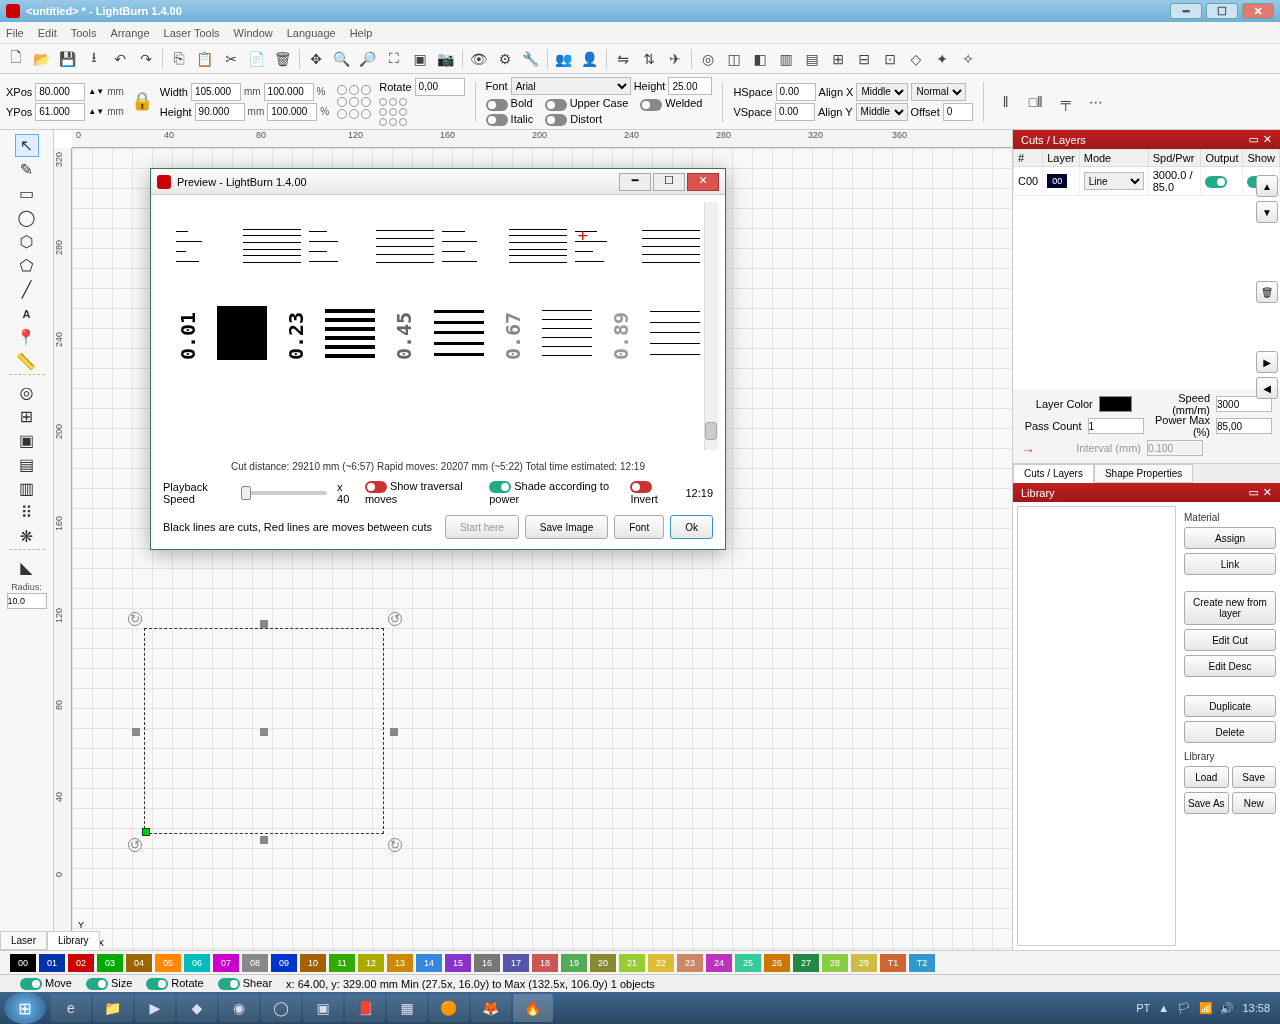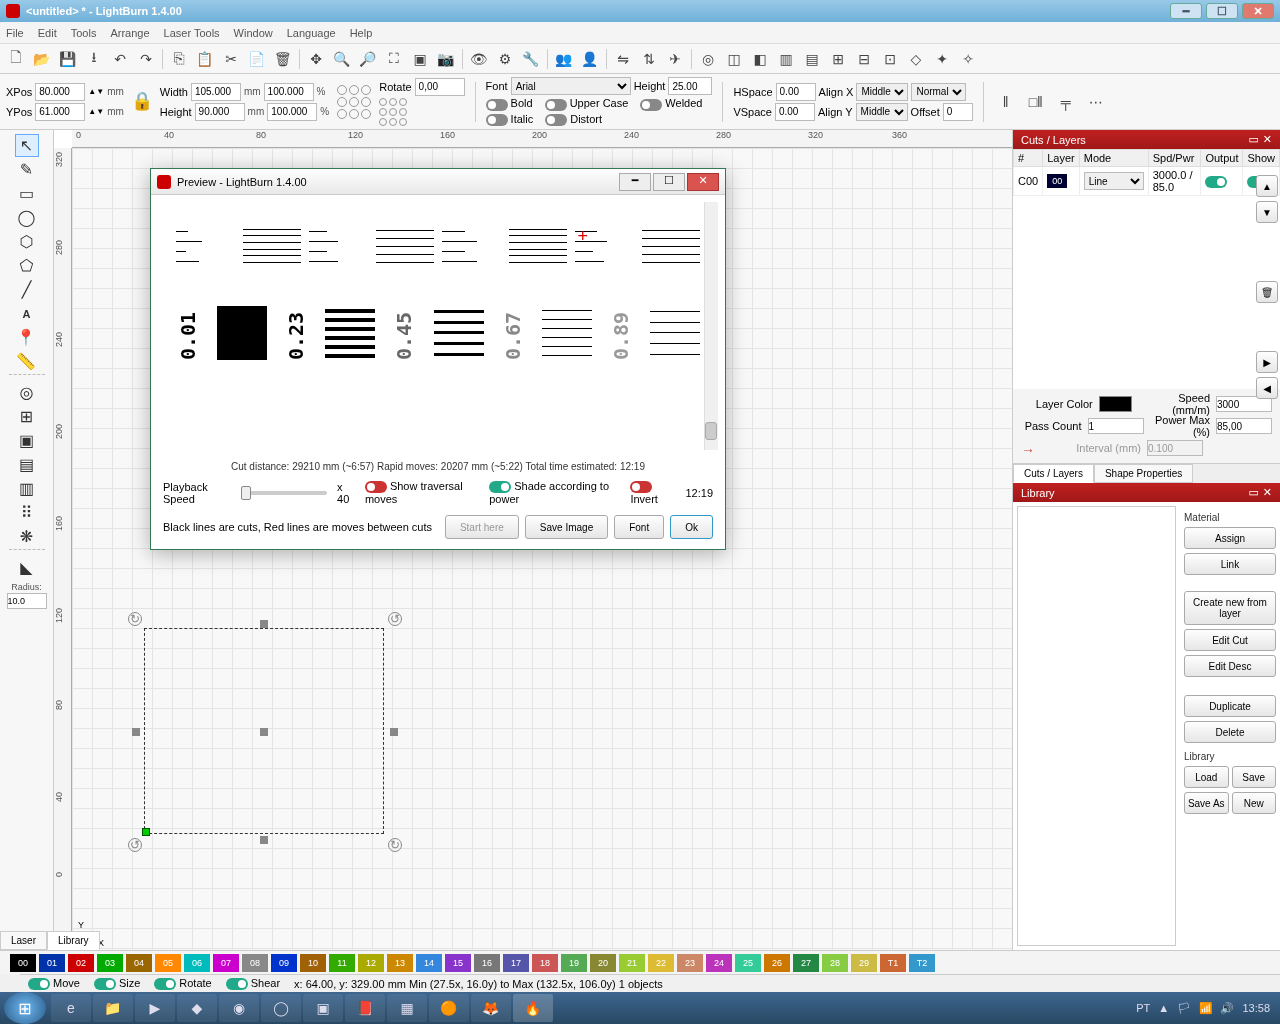--- a/index.html
+++ b/index.html
@@ -103,21 +103,21 @@
 .dlg-foot .btn { padding:0 14px; height:24px; }
 .dlg-foot .btn.primary { border:1px solid #39c; }
 .slider { width:100px; height:4px; background:#ccc; position:relative; border-radius:2px; }
 .slider .sh { position:absolute; width:10px; height:14px; background:#eee; border:1px solid #888; top:-5px; left:0; border-radius:2px; }
 
 
 .palette { position:absolute; bottom:26px; left:0; right:0; height:24px; background:#f4f4f4; border-top:1px solid #ccc; display:flex; align-items:center; padding:0 10px; gap:3px; }
 .cswatch { width:26px; height:18px; color:#fff; font-size:9px; text-align:center; line-height:18px; cursor:pointer; }
 
 
-.statusbar { position:absolute; bottom:0; left:0; right:0; height:26px; background:#f0f0f0; border-top:1px solid #ccc; display:flex; align-items:center; padding:0 8px; font-size:10px; gap:14px;margin-left:20px; }
+.statusbar { position:absolute; bottom:0; left:0; right:0; height:26px; background:#f0f0f0; border-top:1px solid #ccc; display:flex; align-items:center; padding:0 20px; font-size:10px; gap:14px; }
 
 .win-taskbar { position:absolute; bottom:0; left:0; right:0; height:32px; background:linear-gradient(#3e668f,#284864); display:flex; align-items:center; z-index:5; }
 .start { width:42px; height:32px; background:radial-gradient(circle,#6fb8f0,#2a5c8a); border-radius:50%; margin:0 4px; display:flex; align-items:center; justify-content:center; color:#fff; font-size:16px;}
 .tb-icon { width:40px; height:28px; margin:0 1px; background:rgba(255,255,255,.08); display:flex; align-items:center; justify-content:center; color:#dde; font-size:14px; border-radius:2px; }
 .tray { margin-left:auto; display:flex; align-items:center; gap:8px; color:#dde; padding-right:10px; font-size:10px; }
 
 
 .palette { bottom:50px; }
 .statusbar { bottom:32px; height:18px; }
 .main { bottom:74px; }

